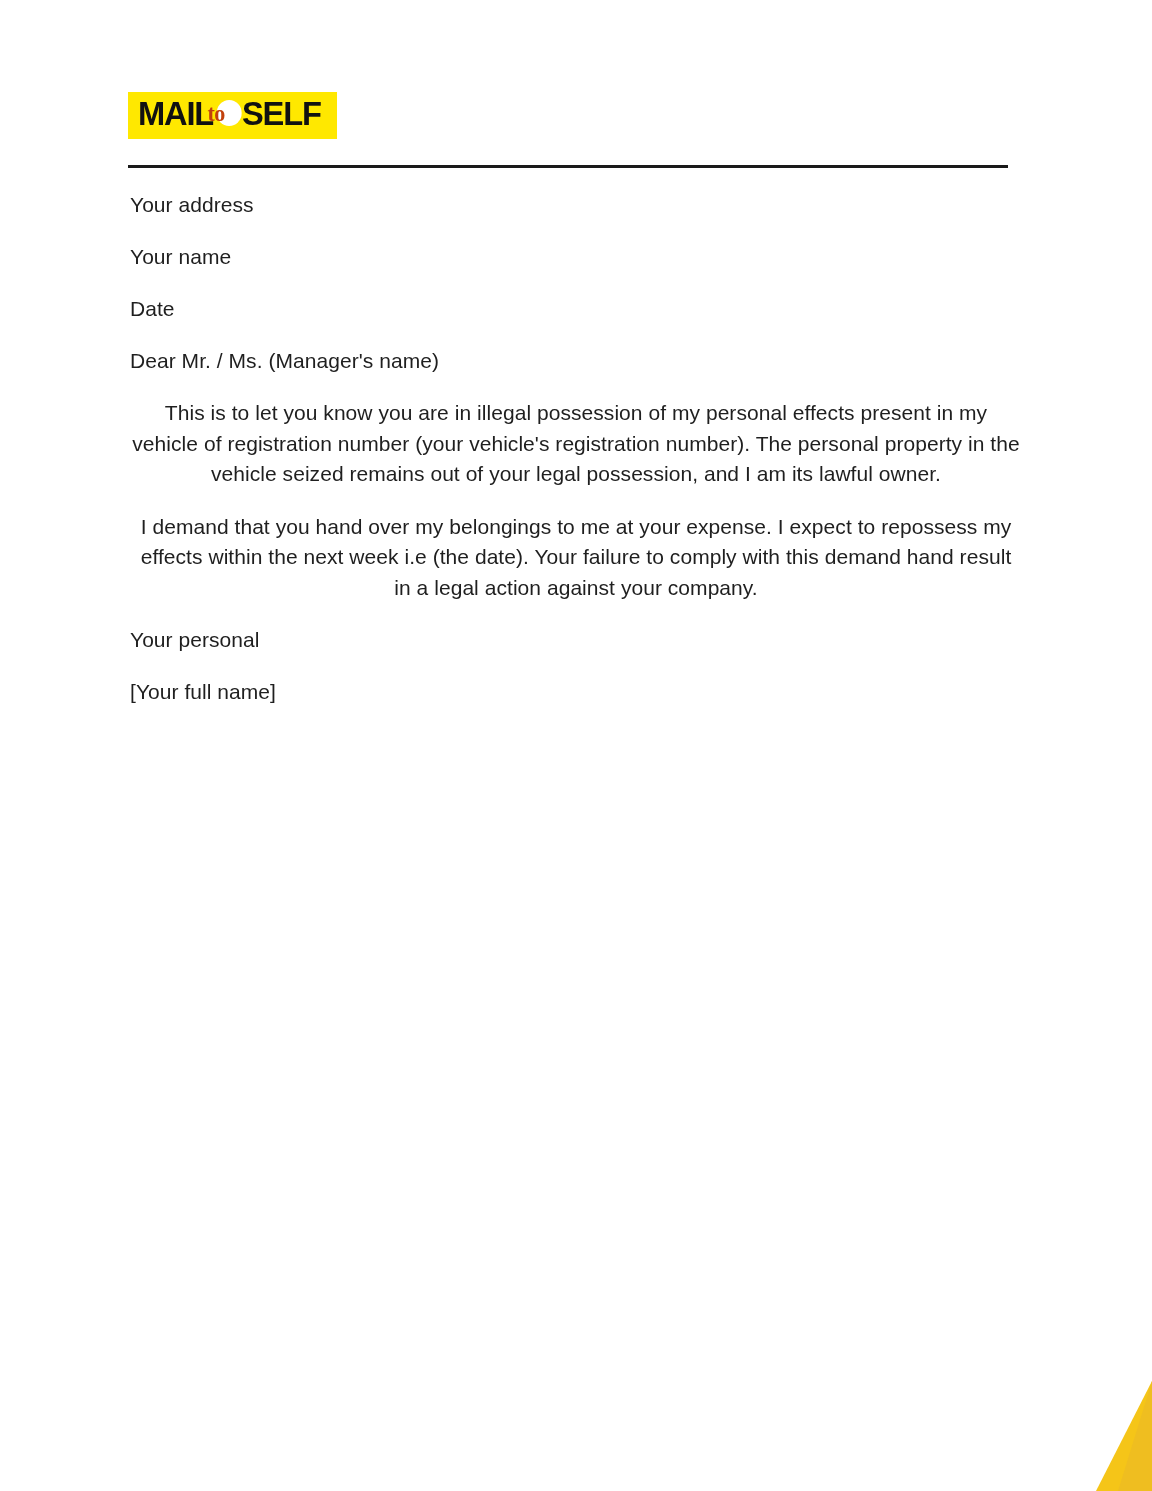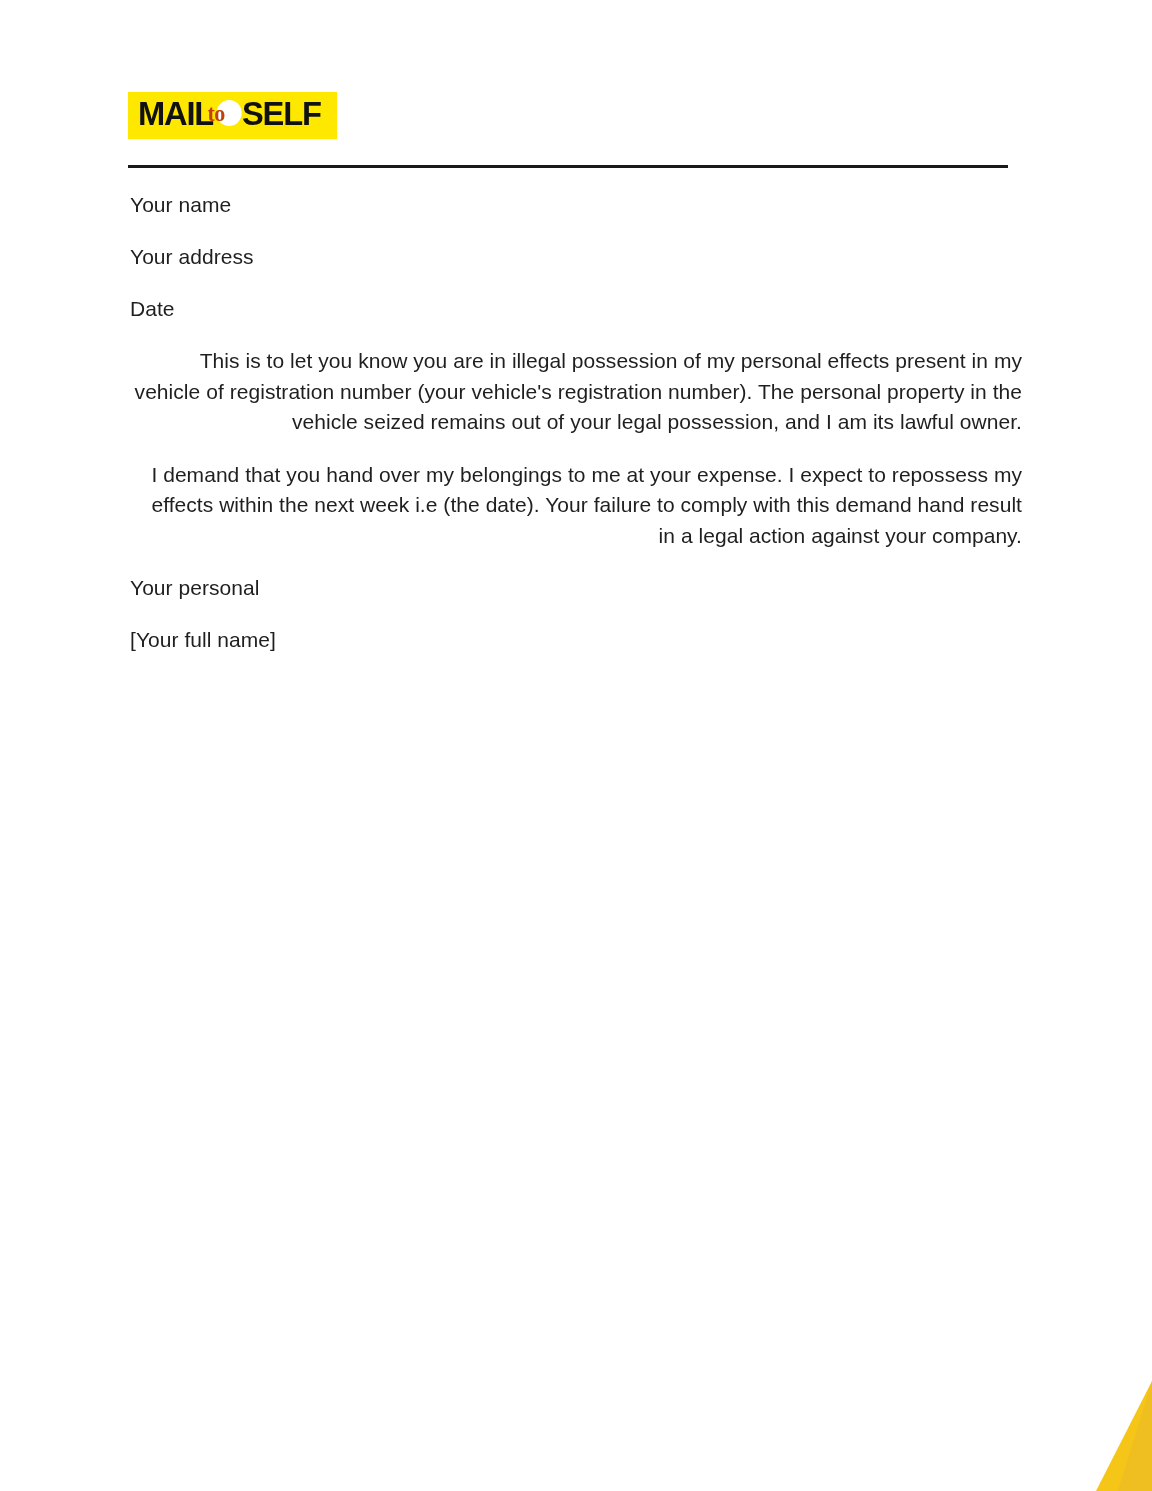--- a/index.html
+++ b/index.html
@@ -105,21 +105,21 @@
     margin: 0 0 22px 0;
     letter-spacing: 0.05px;
   }
 
   .para {
     font-size: 21px;
     line-height: 30.5px;
     color: #1f1f1f;
     margin: 0 0 22px 0;
     letter-spacing: 0.05px;
-    text-align: right;
+    text-align: center;
   }
 
   .block-gap-top {
     margin-top: 6px;
   }
 
   
   .corner-wedge {
     position: absolute;
     right: 0;
@@ -137,26 +137,27 @@
   <div class="letterhead">
     <div class="logo">
       <span class="logo-text"><span class="logo-word">MAIL</span><span class="logo-mid-wrap"><span class="logo-mid-ellipse"></span><span class="logo-mid-text">to</span></span><span class="logo-word">SELF</span></span>
     </div>
   </div>
 
   <div class="divider"></div>
 
   <div class="letter-body">
 
+    <p class="line">Your address</p>
+
     <p class="line">Your name</p>
-
-    <p class="line">Your address</p>
 
     <p class="line">Date</p>
 
+    <p class="line">Dear Mr. / Ms. (Manager's name)</p>
 
 
     <p class="para block-gap-top">This is to let you know you are in illegal possession of my personal effects present in my vehicle of registration number (your vehicle's registration number). The personal property in the vehicle seized remains out of your legal possession, and I am its lawful owner.</p>
 
     <p class="para">I demand that you hand over my belongings to me at your expense. I expect to repossess my effects within the next week i.e (the date). Your failure to comply with this demand hand result in a legal action against your company.</p>
 
 
 
     <p class="line">Your personal</p>
 

